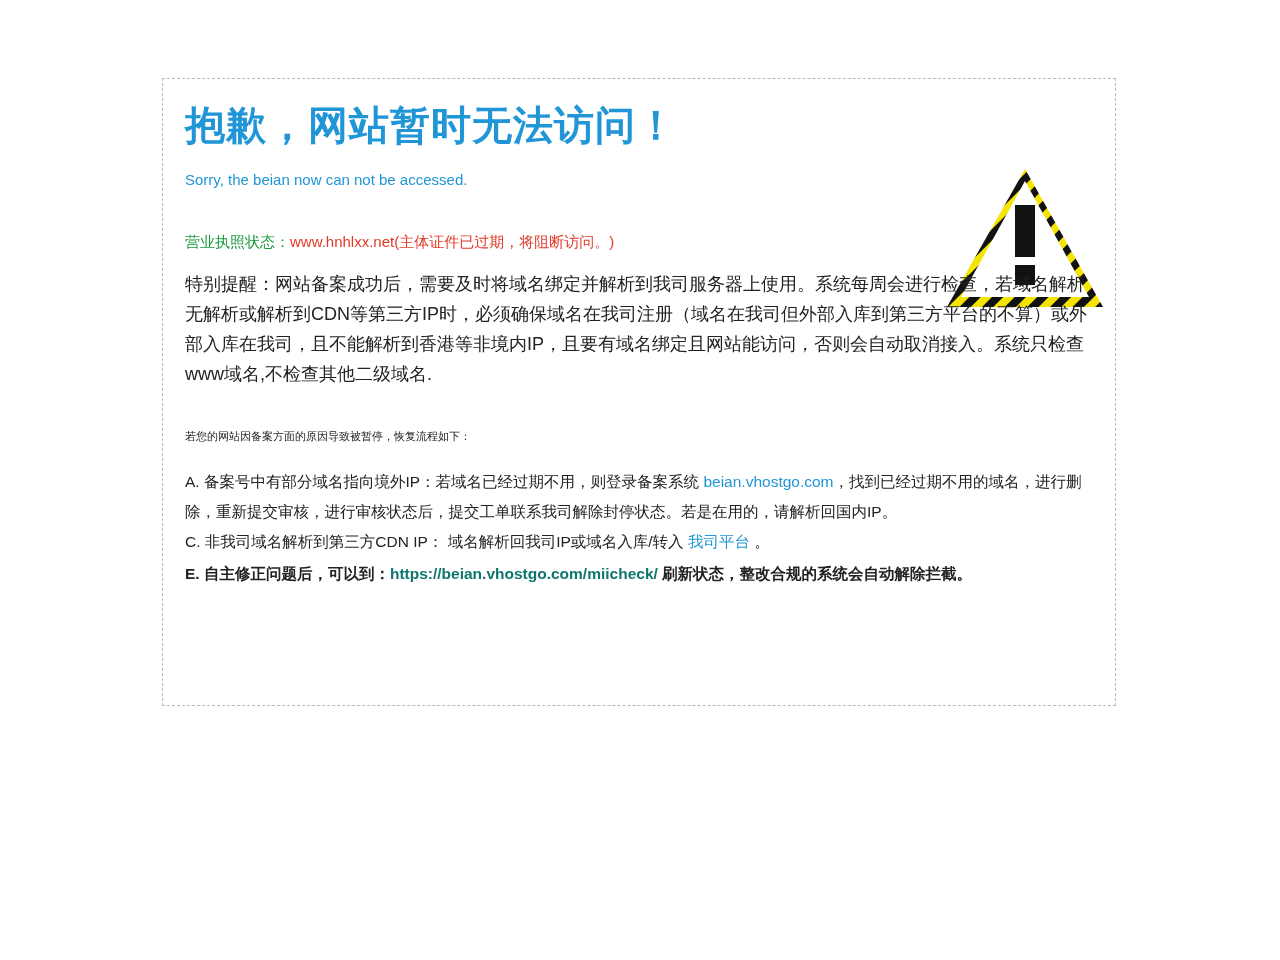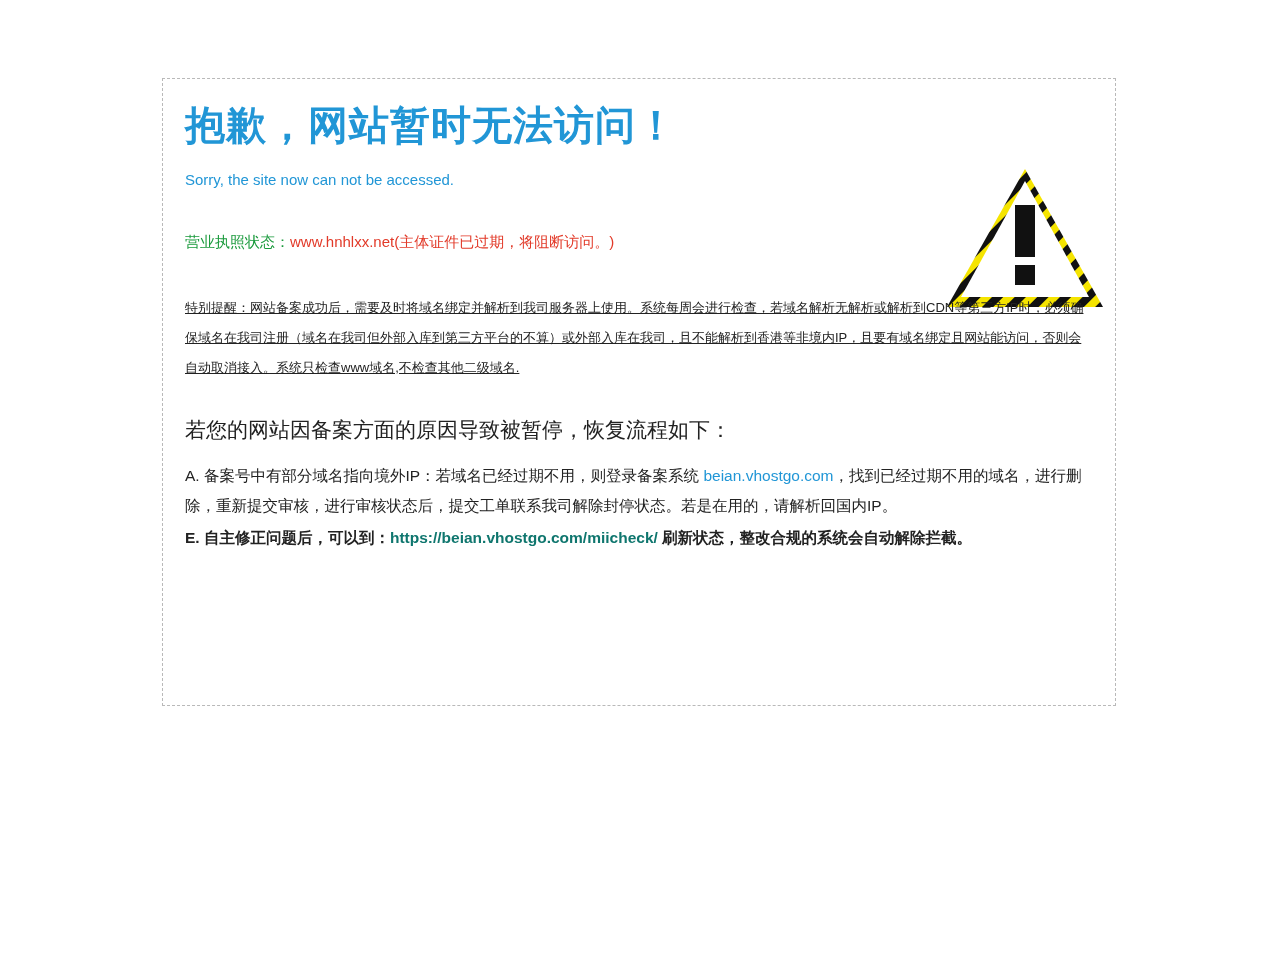--- a/index.html
+++ b/index.html
@@ -51,30 +51,29 @@
     margin-top: 40px;
     font-size: 15px;
     line-height: 22px;
     color: #1a9a3c;
   }
   .blocked .blocked-url {
     color: #e23a29;
     text-align: center;
   }
   .notice {
-    margin-top: 40px;
-    font-size: 13px;
+    margin-top: 16px;
+    font-size: 18px;
     line-height: 30px;
     color: #222222;
     max-width: 910px;
-    text-decoration: underline;
   }
   .recover-intro {
     margin-top: 32px;
-    font-size: 21px;
+    font-size: 11px;
     line-height: 30px;
     color: #222222;
   }
   .steps {
     margin-top: 16px;
     font-size: 15.5px;
     line-height: 30px;
     color: #222222;
     max-width: 912px;
   }
@@ -126,34 +125,37 @@
           <rect x="0" y="0" width="164" height="148" fill="url(#stripes)"></rect>
         </g>
         <path d="M82 16 L146 132 L18 132 Z" fill="#ffffff"></path>
         <rect x="72" y="40" width="20" height="52" fill="#111111"></rect>
         <rect x="72" y="100" width="20" height="20" fill="#111111"></rect>
       </svg>
     </div>
 
     <div class="inner">
       <h1 class="title">抱歉，网站暂时无法访问！</h1>
-      <div class="subtitle">Sorry, the site now can not be accessed.</div>
+      <div class="subtitle">Sorry, the beian now can not be accessed.</div>
 
       <div class="blocked">
         <span>营业执照状态：</span><span class="blocked-url">www.hnhlxx.net(主体证件已过期，将阻断访问。)</span>
       </div>
 
       <div class="notice">特别提醒：网站备案成功后，需要及时将域名绑定并解析到我司服务器上使用。系统每周会进行检查，若域名解析无解析或解析到CDN等第三方IP时，必须确保域名在我司注册（域名在我司但外部入库到第三方平台的不算）或外部入库在我司，且不能解析到香港等非境内IP，且要有域名绑定且网站能访问，否则会自动取消接入。系统只检查www域名,不检查其他二级域名.</div>
 
       <div class="recover-intro">若您的网站因备案方面的原因导致被暂停，恢复流程如下：</div>
 
       <div class="steps">
         <p class="step">
           <span>A. 备案号中有部分域名指向境外IP：若域名已经过期不用，则登录备案系统 </span><a class="lnk">beian.vhostgo.com</a><span>，找到已经过期不用的域名，进行删除，重新提交审核，进行审核状态后，提交工单联系我司解除封停状态。若是在用的，请解析回国内IP。</span>
         </p>
+        <p class="step">
+          <span>C. 非我司域名解析到第三方CDN IP： 域名解析回我司IP或域名入库/转入 </span><a class="lnk">我司平台</a><span> 。</span>
+        </p>
         <p class="step final">
           <span>E. 自主修正问题后，可以到：</span><a class="lnk">https://beian.vhostgo.com/miicheck/</a><span> 刷新状态，整改合规的系统会自动解除拦截。</span>
         </p>
       </div>
     </div>
 
   </div>
 </div>
 
 </body></html>

